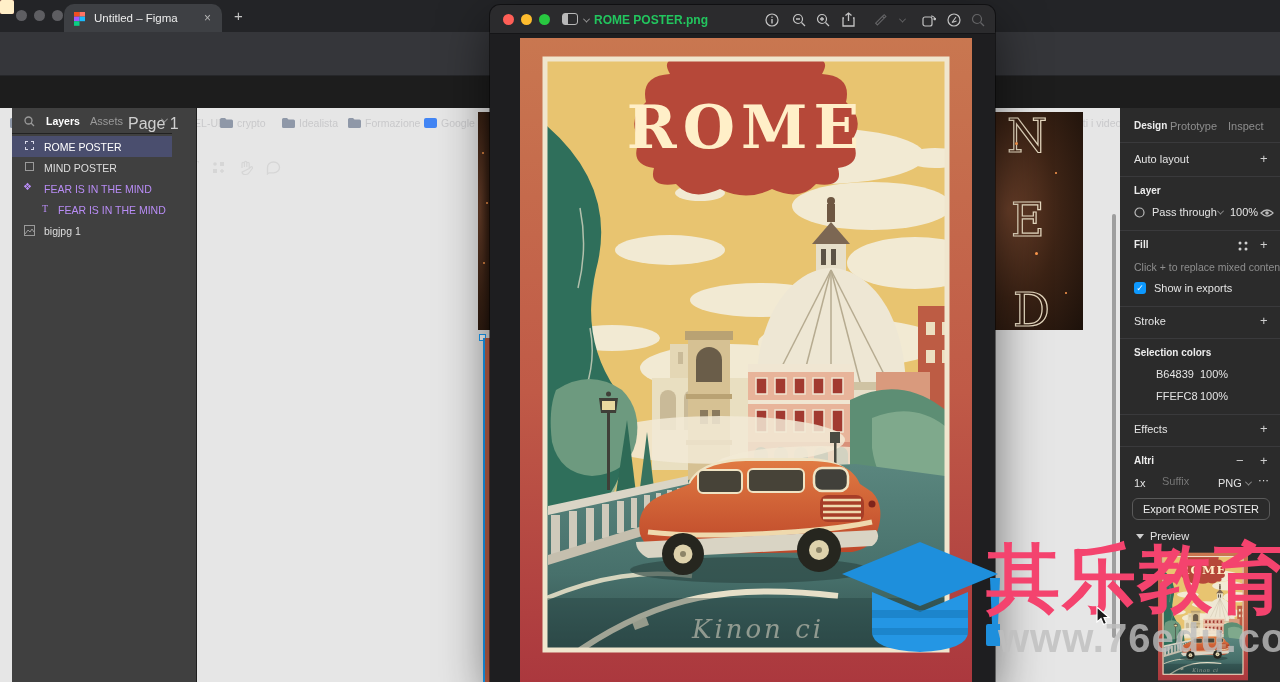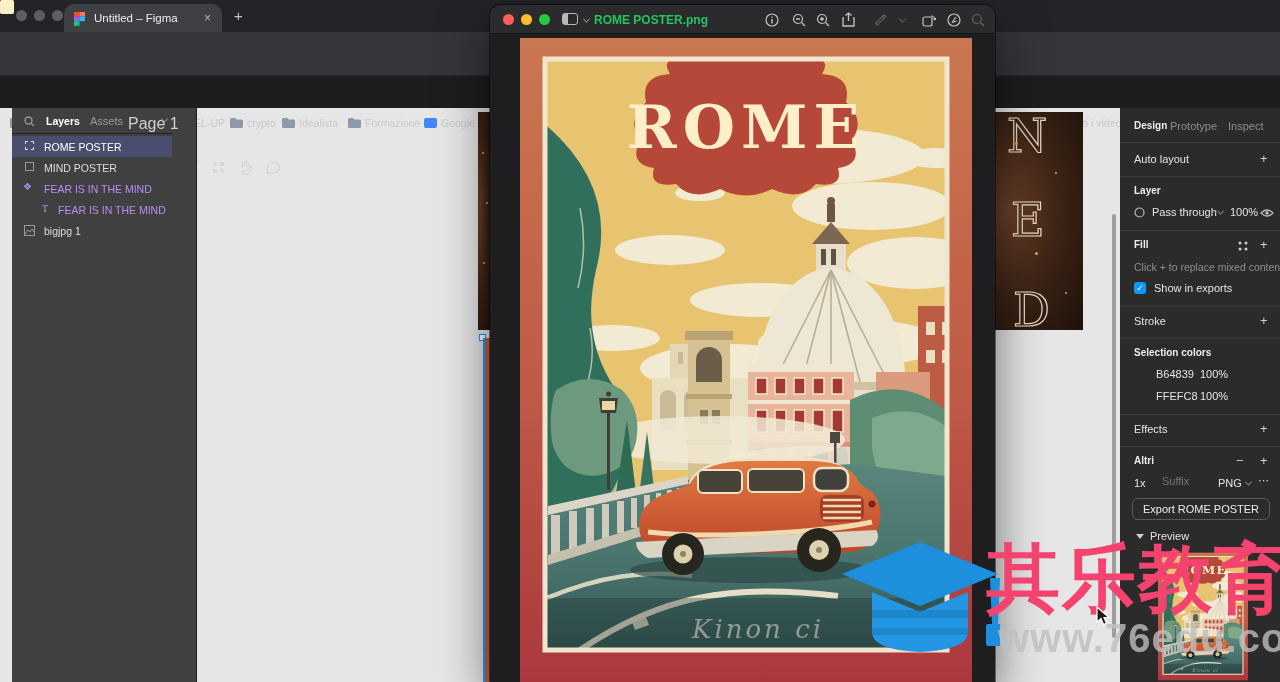--- a/index.html
+++ b/index.html
@@ -363,21 +363,21 @@
   <div class="abs bm-row">
     <span class="abs bm txt" style="left:10px"><svg class="folder" viewBox="0 0 13 10">
           <path d="M0,1.5 A1.5,1.5 0 0 1 1.5,0 H5 L6.5,1.5 H11.5 A1.5,1.5 0 0 1 13,3 V8.5 A1.5,1.5 0 0 1 11.5,10 H1.5 A1.5,1.5 0 0 1 0,8.5 Z" fill="#8f98a8"></path>
         </svg><span>AI ART</span></span>
     <span class="abs bm txt" style="left:64px"><svg class="folder" viewBox="0 0 13 10">
           <path d="M0,1.5 A1.5,1.5 0 0 1 1.5,0 H5 L6.5,1.5 H11.5 A1.5,1.5 0 0 1 13,3 V8.5 A1.5,1.5 0 0 1 11.5,10 H1.5 A1.5,1.5 0 0 1 0,8.5 Z" fill="#8f98a8"></path>
         </svg><span>Growth</span></span>
     <span class="abs bm txt" style="left:124px"><svg class="folder" viewBox="0 0 13 10">
           <path d="M0,1.5 A1.5,1.5 0 0 1 1.5,0 H5 L6.5,1.5 H11.5 A1.5,1.5 0 0 1 13,3 V8.5 A1.5,1.5 0 0 1 11.5,10 H1.5 A1.5,1.5 0 0 1 0,8.5 Z" fill="#8f98a8"></path>
         </svg><span>WEB - LEVEL-UP</span></span>
-    <span class="abs bm txt" style="left:230px"><svg class="folder" viewBox="0 0 13 10">
+    <span class="abs bm txt" style="left:220px"><svg class="folder" viewBox="0 0 13 10">
           <path d="M0,1.5 A1.5,1.5 0 0 1 1.5,0 H5 L6.5,1.5 H11.5 A1.5,1.5 0 0 1 13,3 V8.5 A1.5,1.5 0 0 1 11.5,10 H1.5 A1.5,1.5 0 0 1 0,8.5 Z" fill="#8f98a8"></path>
         </svg><span>crypto</span></span>
     <span class="abs bm txt" style="left:282px"><svg class="folder" viewBox="0 0 13 10">
           <path d="M0,1.5 A1.5,1.5 0 0 1 1.5,0 H5 L6.5,1.5 H11.5 A1.5,1.5 0 0 1 13,3 V8.5 A1.5,1.5 0 0 1 11.5,10 H1.5 A1.5,1.5 0 0 1 0,8.5 Z" fill="#8f98a8"></path>
         </svg><span>Idealista</span></span>
     <span class="abs bm txt" style="left:348px"><svg class="folder" viewBox="0 0 13 10">
           <path d="M0,1.5 A1.5,1.5 0 0 1 1.5,0 H5 L6.5,1.5 H11.5 A1.5,1.5 0 0 1 13,3 V8.5 A1.5,1.5 0 0 1 11.5,10 H1.5 A1.5,1.5 0 0 1 0,8.5 Z" fill="#8f98a8"></path>
         </svg><span>Formazione</span></span>
     <span class="abs bm txt" style="left:424px"><span class="folder" style="background:#4285f4;border-radius:2px"></span><span>Google Calendar -...</span></span>
     <span class="abs bm txt" style="left:996px">- De...</span>

